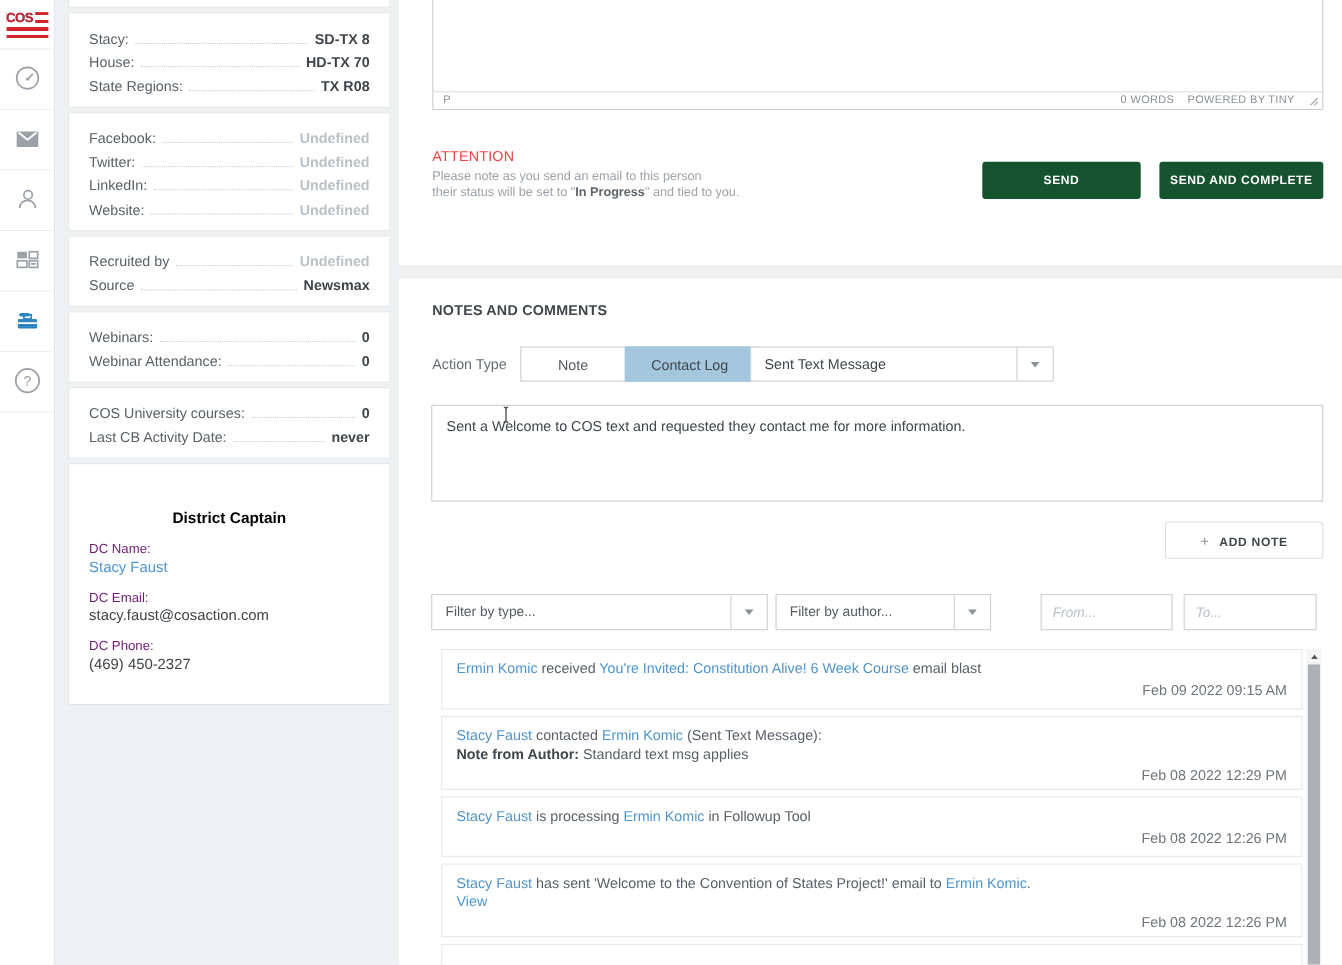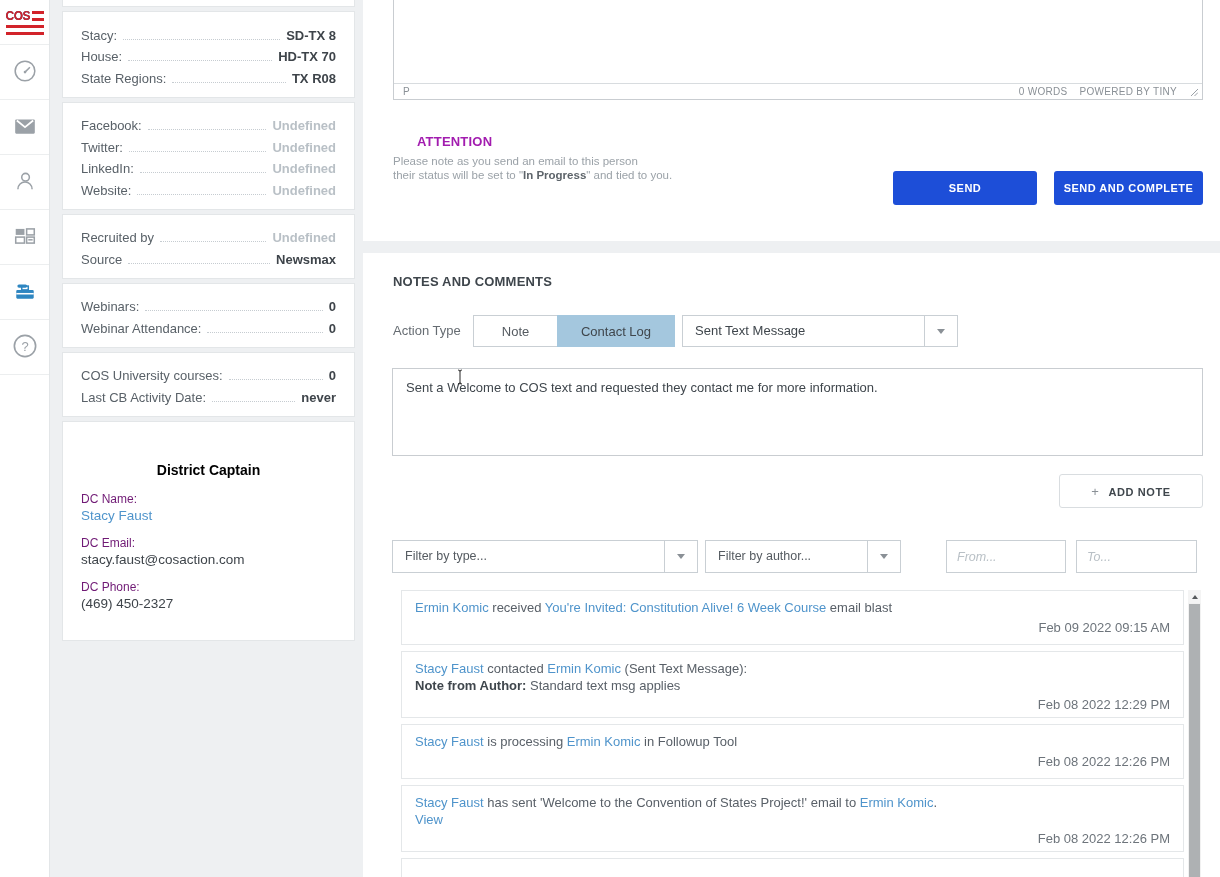--- a/index.html
+++ b/index.html
@@ -54,40 +54,40 @@
   .editor { position:absolute; left:30px; right:17px; top:-12px; height:112px;
     border:1px solid #c9cdd1; background:#fff; }
   .editor-body { height:calc(100% - 16px); padding:8px 10px; font-size:13px; outline:none; }
   .editor-status { height:16px; border-top:1px solid #d8dcdf; display:flex;
     justify-content:space-between; align-items:center; padding:0 4px 0 9px;
     font-size:10px; color:#8a9096; letter-spacing:.3px; }
   .editor-status .right { display:flex; align-items:center; gap:12px; }
   .resize-handle { cursor:nwse-resize; display:flex; }
 
   .attn-title { position:absolute; left:30px; top:134px; font-size:13px;
-    font-weight:bold; color:#a21caf; letter-spacing:.2px;margin-left:24px; }
+    font-weight:normal; color:#ef4444; letter-spacing:.2px; }
   .attn-text { position:absolute; left:30px; top:155px; width:310px;
     font-size:11.5px; line-height:13.5px; color:#9ba2a8; }
   .attn-text b { color:#5d646a; }
 
-  .btn-blue { position:absolute; top:171px; height:34px; background:#1d4ed8; color:#fff;
+  .btn-blue { position:absolute; top:147px; height:34px; background:#14532d; color:#fff;
     border:none; border-radius:3px; font-family:inherit; font-size:11px; font-weight:bold;
     letter-spacing:.5px; cursor:pointer; }
   .btn-send { left:530px; width:144px; }
   .btn-send-complete { left:691px; width:149px; }
 
   
   .notes-title { position:absolute; left:30px; top:21px; font-size:13px; font-weight:bold;
     color:#3f464c; letter-spacing:.2px; }
   .action-label { position:absolute; left:30px; top:62px; height:32px; line-height:32px;
     color:#666c72; font-size:13px; }
   .seg { position:absolute; left:110px; top:62px; height:32px; display:flex; }
   .seg-btn { height:32px; border:1px solid #c9cfd4; background:#fff; color:#555b61;
     font-family:inherit; font-size:13px; cursor:pointer; }
-  .seg-btn.note { width:84px; border-right:none; }
+  .seg-btn.note { width:95px; border-right:none; }
   .seg-btn.active { width:118px; background:#a4c7de; border-color:#a4c7de; color:#3f464c; }
   .action-select { position:absolute; left:319px; top:62px; width:276px; height:32px;
     border:1px solid #c9cfd4; background:#fff; cursor:pointer; }
   .sel-text { position:absolute; left:12px; top:0; line-height:30px; font-size:13px; color:#3f464c; }
   .sel-arrow-box { position:absolute; right:0; top:0; bottom:0; width:33px;
     border-left:1px solid #c9cfd4; display:flex; align-items:center; justify-content:center; }
   .tri-down { width:0; height:0; border-left:4px solid transparent;
     border-right:4px solid transparent; border-top:5px solid #8a9096; }
 
   .note-box { position:absolute; left:29px; top:115px; right:17px; height:88px;

